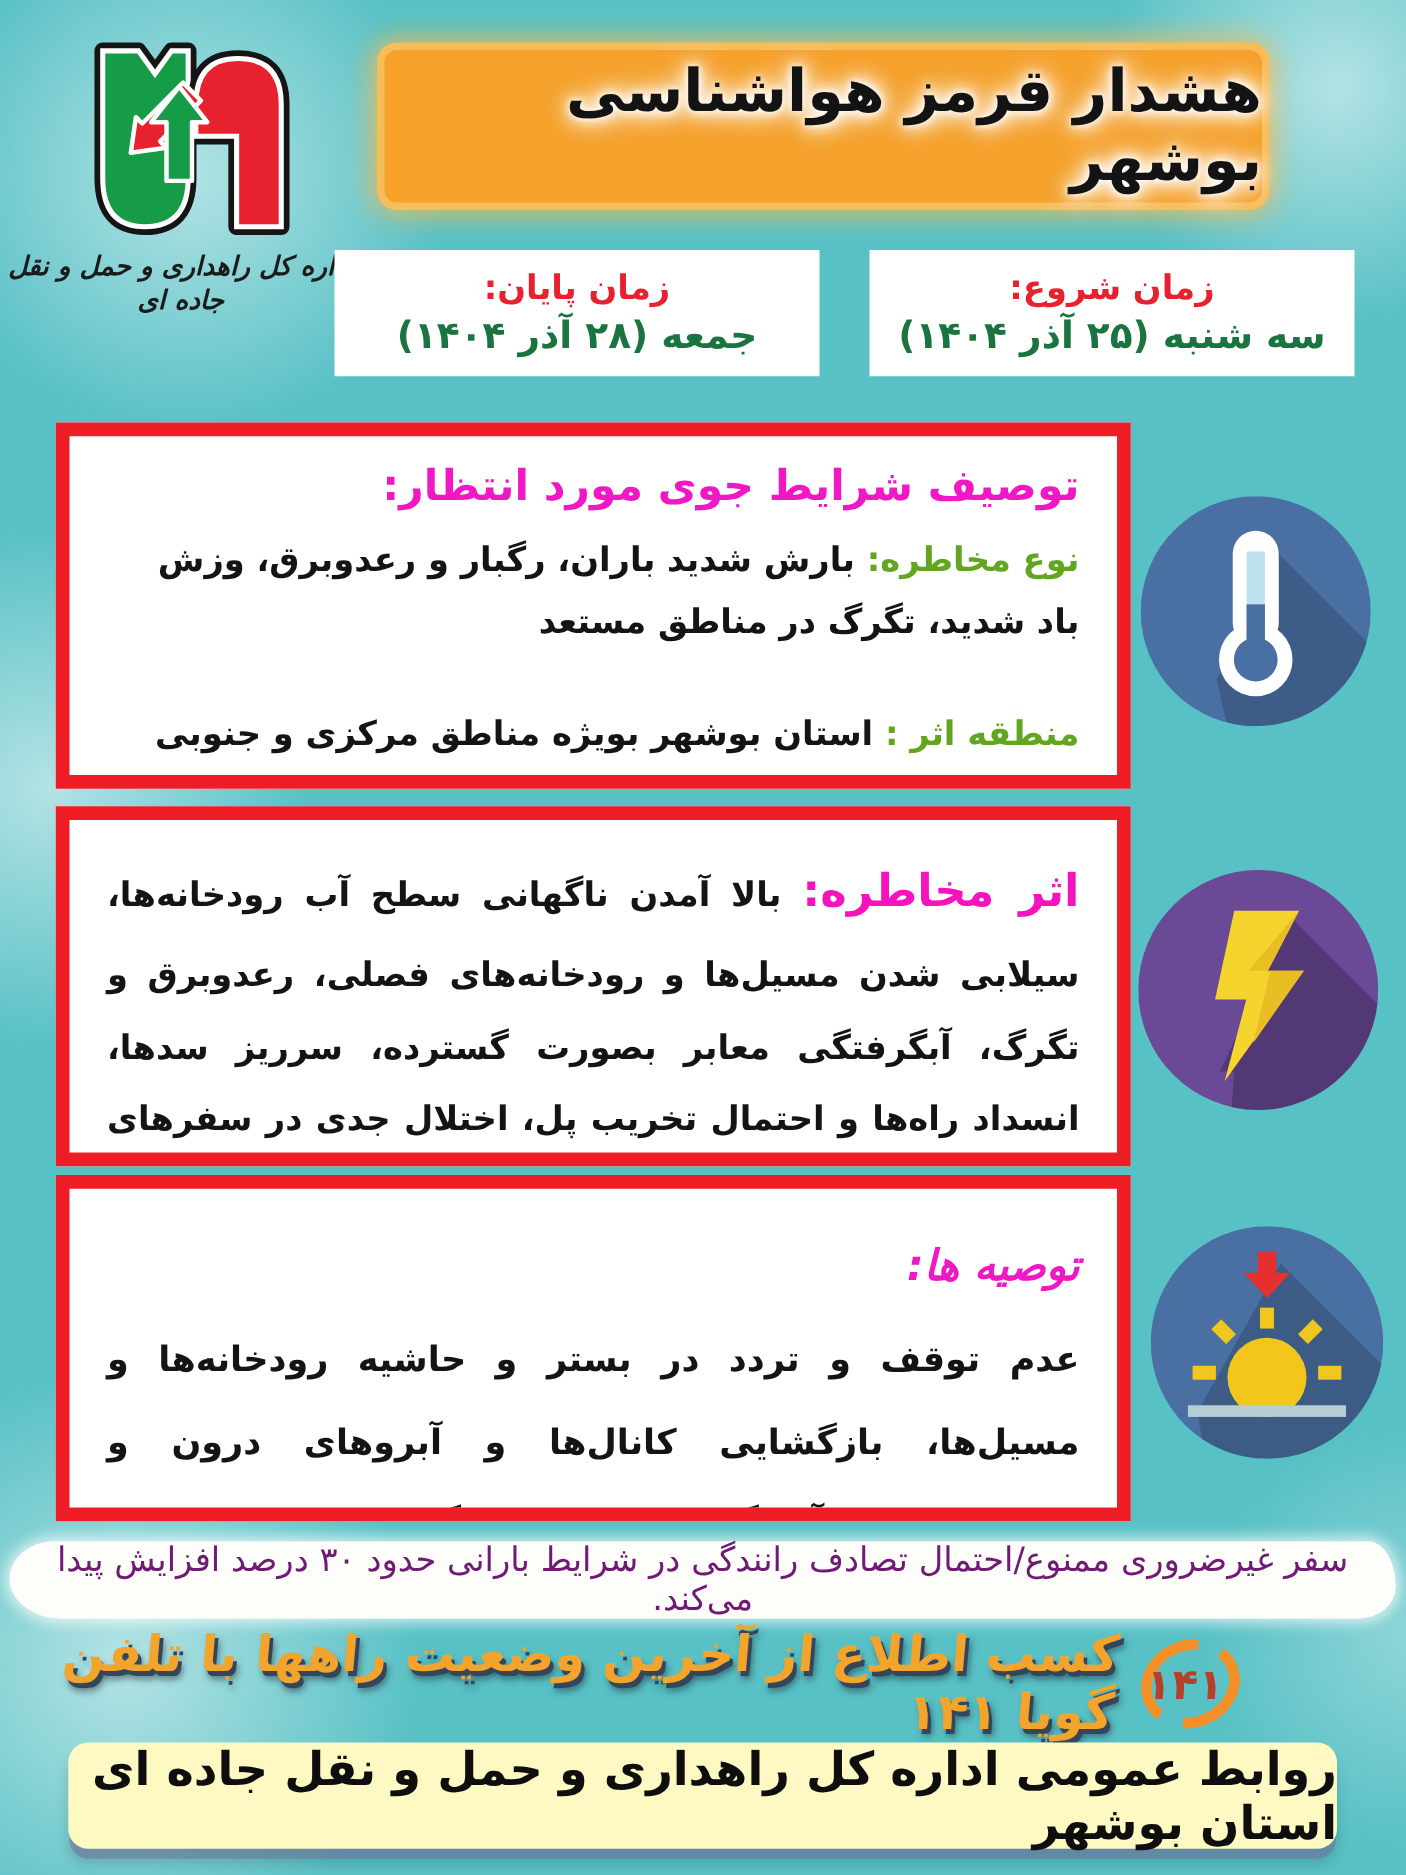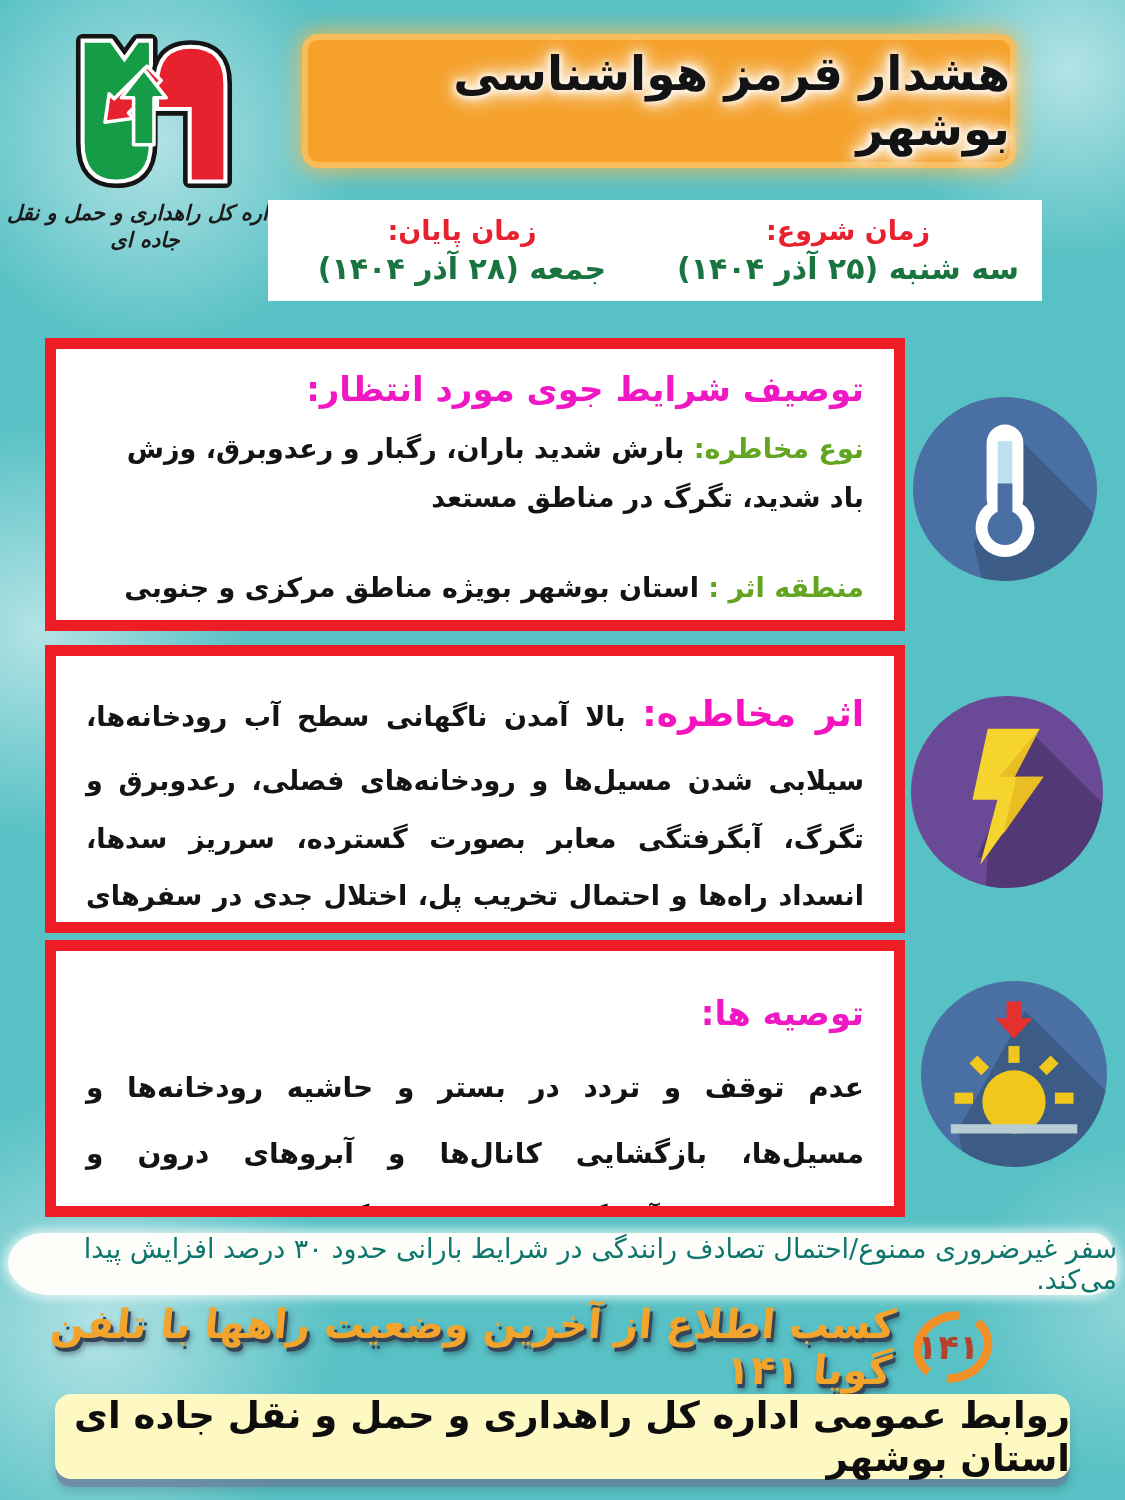--- a/index.html
+++ b/index.html
@@ -23,53 +23,53 @@
   .banner{position:absolute;left:308px;top:40px;width:702px;height:122px;
           background:#f5a12a;border-radius:10px;
           box-shadow:0 0 0 6px #f8bd5b,0 0 22px 8px rgba(248,185,80,.95);
           display:flex;align-items:center;justify-content:center;}
   .banner span{font-size:47px;font-weight:bold;color:#131313;
           text-shadow:0 0 6px #fff,0 0 12px #fff,0 0 18px #fff,0 0 26px #fff;padding-left:21px;}
 
   
   .time-box{position:absolute;top:200px;width:388px;height:101px;background:#fff;
             display:flex;flex-direction:column;align-items:center;justify-content:center;gap:5px;}
-  .time-box.start{left:654px;}
+  .time-box.start{left:696px;}
   .time-box.end{left:268px;}
   .time-label{color:#e8212e;font-size:27px;font-weight:bold;}
   .time-value{color:#19743f;font-size:30px;font-weight:bold;}
 
   
   .card{position:absolute;left:45px;width:860px;background:#fff;border:11px solid #ee1c25;
         box-sizing:border-box;padding:14px 30px;overflow:hidden;color:#141414;}
   .card1{top:338px;height:293px;}
   .card2{top:645px;height:288px;}
   .card3{top:940px;height:277px;}
   .card h2{margin:6px 0 16px;text-align:right;font-size:34px;color:#ef18c4;}
   .card p{margin:0;font-size:27px;font-weight:bold;line-height:1.8;text-align:right;}
   .green-label{color:#62a520;text-align:right;}
   .card1 .region{margin-top:42px;}
   .card2 p{line-height:2.12;text-align:justify;padding-top:6px;}
   .impact-label{color:#f513bd;font-size:36px;}
-  .card3 h2{margin-top:28px;margin-bottom:22px;}
+  .card3 h2{margin-top:28px;margin-bottom:22px;font-style:italic;}
   .card3 p{line-height:2.35;font-size:28px;text-align:justify;}
 
   
   .badge-icon{position:absolute;}
   .badge-icon svg{width:100%;height:100%;display:block;}
   .thermo{left:913px;top:397px;width:184px;height:184px;}
   .bolt{left:911px;top:696px;width:192px;height:192px;}
   .sunset{left:921px;top:981px;width:186px;height:186px;}
 
   
   .notice{position:absolute;left:8px;top:1233px;width:1109px;height:62px;background:#fdfdfa;
           border-radius:36px 22px 30px 42px/30px 36px 26px 32px;
           box-shadow:0 0 10px 4px rgba(255,255,255,.65);
           display:flex;align-items:center;justify-content:center;}
-  .notice span{font-size:27px;color:#0f766e;}
+  .notice span{font-size:27px;color:#701a75;text-align:center;}
   .phone-line{position:absolute;top:1297px;right:130px;display:flex;align-items:center;gap:16px;}
   .badge141{width:98px;height:100px;display:inline-block;}
   .badge141 svg{width:100%;height:100%;display:block;}
   .phone-text{display:inline-block;font-size:40px;font-weight:bold;color:#f3a42c;
           transform:skewX(-5deg);
           text-shadow:3px 4px 0 #35465a,4px 6px 6px rgba(20,30,45,.55);}
   .credit{position:absolute;left:55px;top:1394px;width:1015px;height:85px;background:#fef9c3;
           border-radius:16px;display:flex;align-items:center;justify-content:center;
           box-shadow:0 9px 0 -1px rgba(116,114,158,.55),0 12px 10px rgba(0,0,0,.15);}
   .credit span{font-size:37px;font-weight:bold;color:#0e0e0e;}

